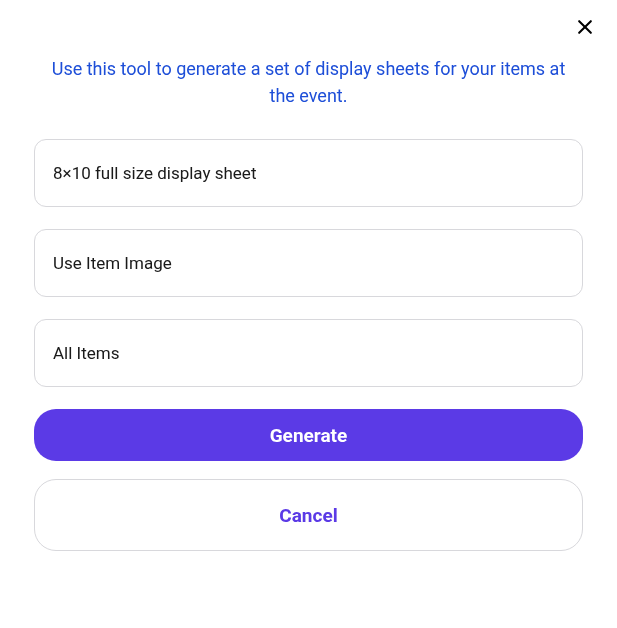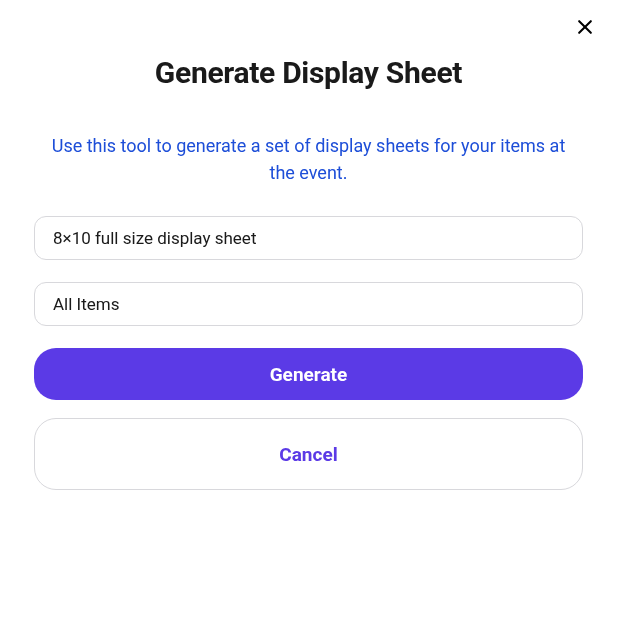--- a/index.html
+++ b/index.html
@@ -47,21 +47,21 @@
     .modal-description {
       font-size: 18px;
       color: #1d4ed8;
       text-align: center;
       line-height: 1.5;
       margin-bottom: 30px;
       padding: 0 10px;
     }
     .select-field {
       width: 100%;
-      height: 44px;
+      height: 68px;
       border: 1px solid #d8d8dc;
       border-radius: 12px;
       background: #ffffff;
       padding: 0 18px;
       font-size: 17px;
       color: #1a1a1a;
       font-family: inherit;
       text-align: left;
       cursor: pointer;
       margin-bottom: 22px;
@@ -104,27 +104,29 @@
 <button class="close-button">
   <span>
     <svg viewBox="0 0 24 24" fill="none" stroke="currentColor" stroke-width="2.5" stroke-linecap="round">
       <line x1="5" y1="5" x2="19" y2="19"></line>
       <line x1="19" y1="5" x2="5" y2="19"></line>
     </svg>
   </span>
 </button>
 
 <div class="modal-container">
-  <h1 class="modal-title">Generate Display Sheet</h1>
   <p class="modal-description">Use this tool to generate a set of display sheets for your items at the event.</p>
 
   <button class="select-field">
     <span>8×10 full size display sheet</span>
   </button>
 
+  <button class="select-field">
+    <span>Use Item Image</span>
+  </button>
 
   <button class="select-field">
     <span>All Items</span>
   </button>
 
   <button class="primary-button">Generate</button>
 
   <button class="secondary-button">Cancel</button>
 </div>
 

